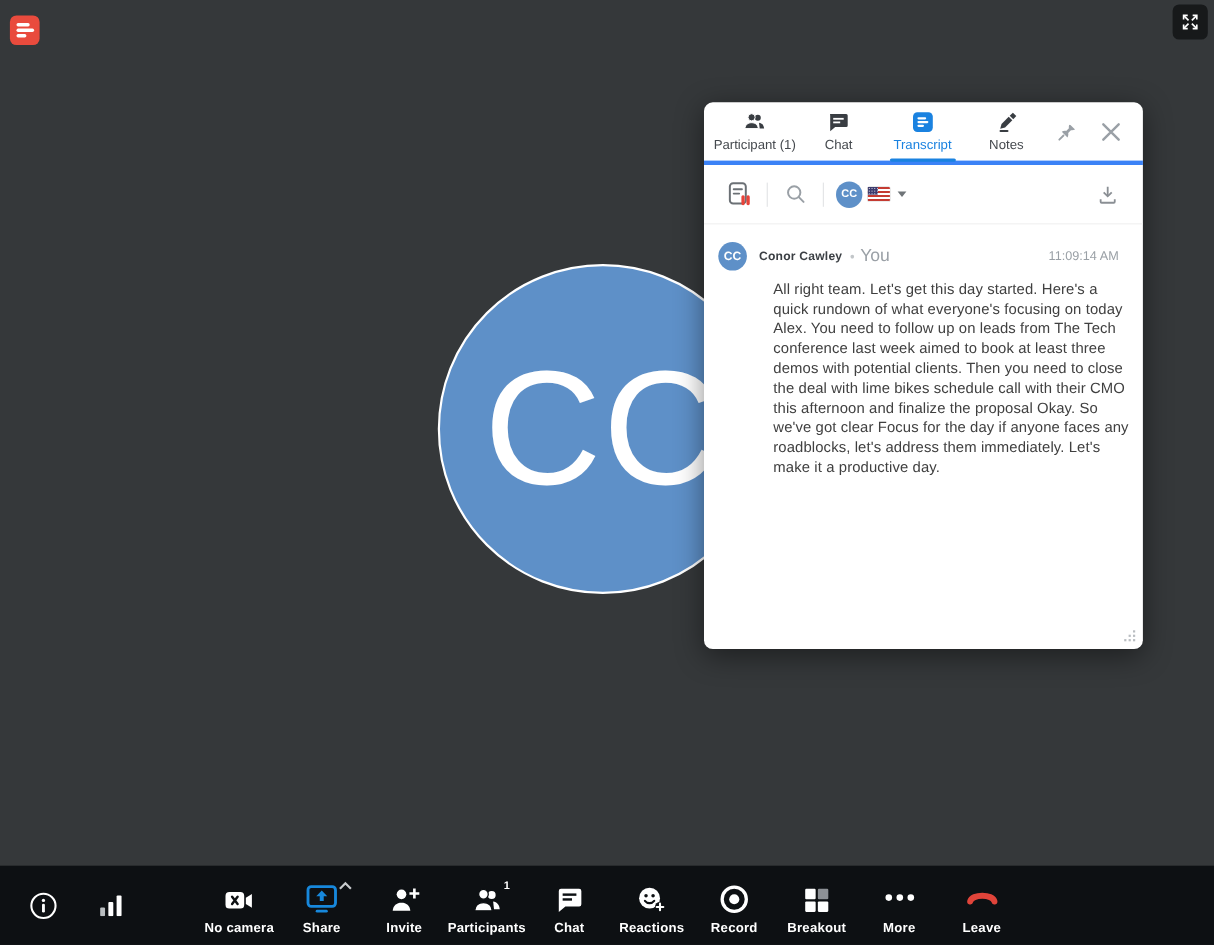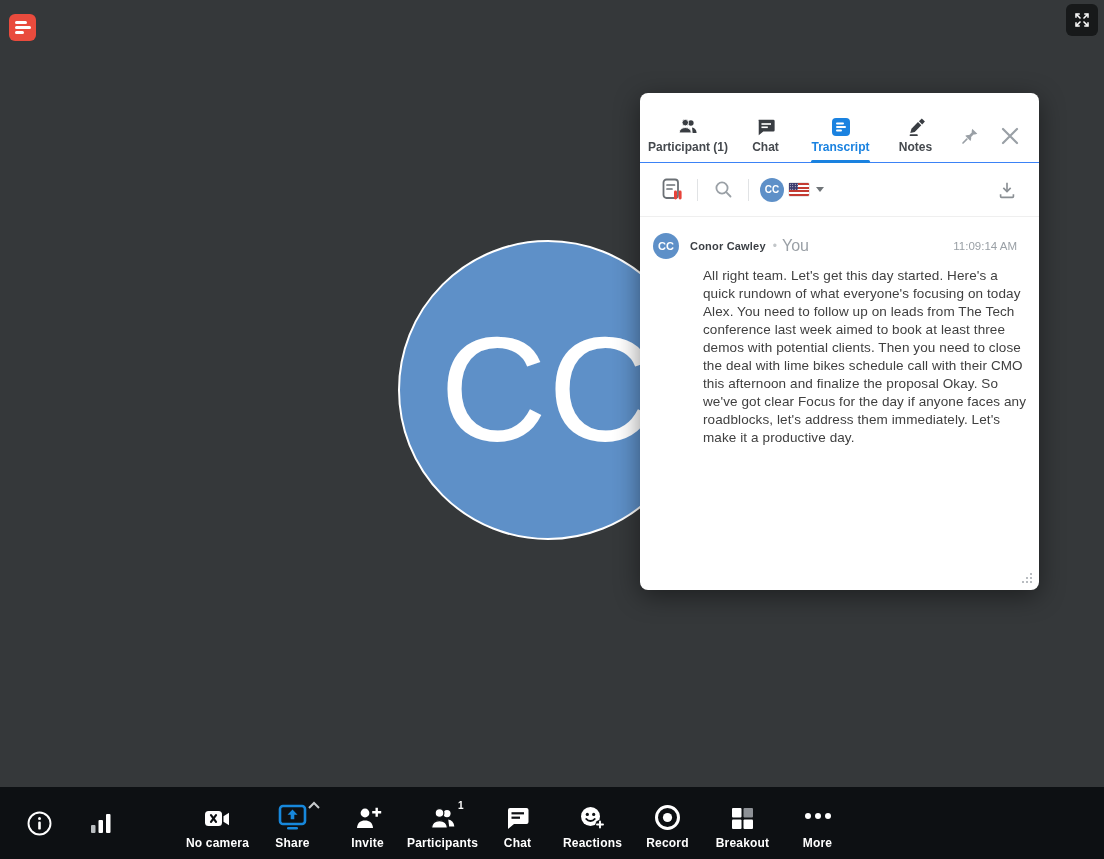--- a/index.html
+++ b/index.html
@@ -23,21 +23,21 @@
     background:#5e90c8;border:2px solid #fff;box-sizing:border-box;
     display:flex;align-items:center;justify-content:center;
     color:#fff;font-size:148px;font-weight:300;letter-spacing:1px;
   }
   
   .panel{
     position:absolute;left:640px;top:93px;width:399px;height:497px;
     background:#fff;border-radius:8px;box-shadow:0 6px 26px rgba(0,0,0,.45);
     display:flex;flex-direction:column;
   }
-  .panel-tabs{height:53px;display:flex;align-items:stretch;border-bottom:1px solid #3b82f6;padding:16px 6px 0 8px;font-weight:bold;}
+  .panel-tabs{height:53px;display:flex;align-items:stretch;border-bottom:4px solid #3b82f6;padding:0 6px 0 8px;}
   .tab{flex:1;display:flex;flex-direction:column;align-items:center;justify-content:center;gap:3px;position:relative;cursor:pointer;color:#45494e;font-size:12px;white-space:nowrap;}
   .tab.active{color:#1a82e0;}
   .tab.active::after{content:"";position:absolute;left:8px;right:8px;bottom:-1px;height:3px;background:#1a82e0;border-radius:2px;}
   .tab .ticon{height:20px;display:flex;align-items:center;}
   .panel-actions{display:flex;align-items:center;gap:6px;padding-right:6px;}
   .icon-btn{width:34px;height:34px;display:flex;align-items:center;justify-content:center;cursor:pointer;border-radius:4px;}
   .panel-toolbar{height:53px;display:flex;align-items:center;padding:0 18px;border-bottom:1px solid #efefef;}
   .vdiv{width:1px;height:22px;background:#e1e3e5;margin:0 11px;}
   .lang-select{display:flex;align-items:center;gap:5px;cursor:pointer;}
   .mini-avatar{width:24px;height:24px;border-radius:50%;background:#5e90c8;color:#fff;font-size:10px;font-weight:bold;display:flex;align-items:center;justify-content:center;}
@@ -360,15 +360,25 @@
           <svg width="28" height="8" viewBox="0 0 28 8">
             <circle cx="4" cy="4" r="3" fill="#fff"></circle>
             <circle cx="14" cy="4" r="3" fill="#fff"></circle>
             <circle cx="24" cy="4" r="3" fill="#fff"></circle>
           </svg>
         </span>
       </span>
       <span class="clabel">More</span>
     </div>
 
+    <div class="control">
+      <span class="cicon" style="align-items:center;">
+        <span>
+          <svg width="30" height="15" viewBox="0 0 30 15" fill="none">
+            <path d="M4 11.5C5.5 4.5 24.5 4.5 26 11.5" stroke="#e0443a" stroke-width="5.5" stroke-linecap="round"></path>
+          </svg>
+        </span>
+      </span>
+      <span class="clabel">Leave</span>
+    </div>
 
   </div>
 </div>
 
 </body></html>

